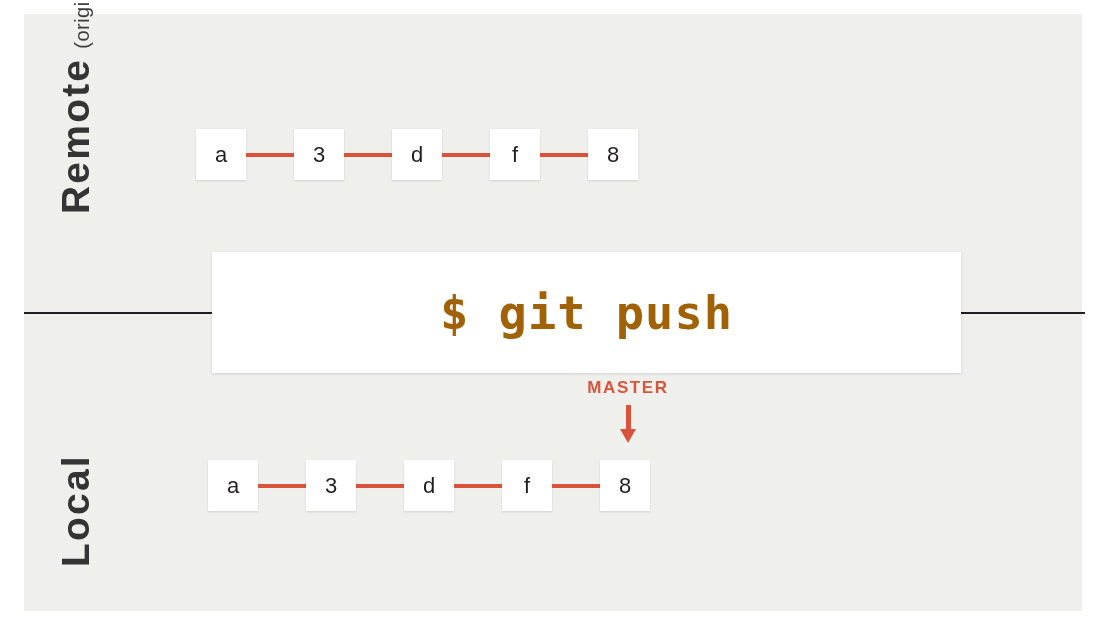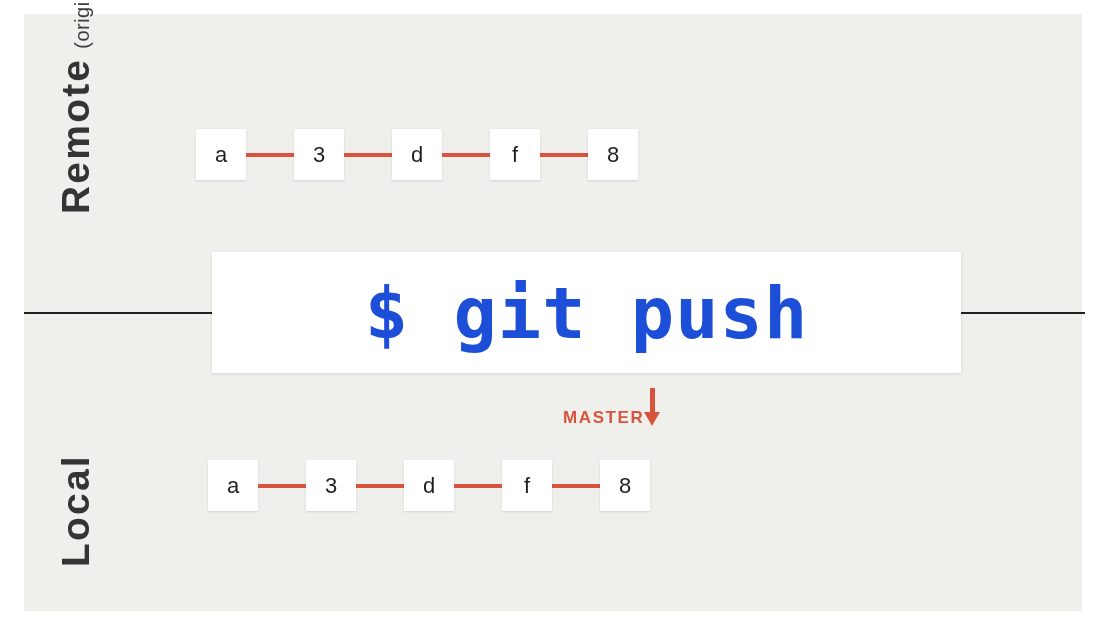--- a/index.html
+++ b/index.html
@@ -111,35 +111,35 @@
     width: 749px;
     height: 121px;
     background: #ffffff;
     box-shadow: 0 1px 3px rgba(0,0,0,0.12);
     display: flex;
     align-items: center;
     justify-content: center;
   }
   #command-text {
     font-family: "DejaVu Sans Mono", monospace;
-    font-size: 72px;
+    font-size: 47px;
     font-weight: bold;
-    color: #1d4ed8;
+    color: #a16207;
     letter-spacing: 1px;
   }
 
   
   #branch-pointer {
     position: absolute;
     left: 563px;
     top: 379px;
     width: 130px;
     display: flex;
-    flex-direction: row;
-    align-items: flex-end;
+    flex-direction: column;
+    align-items: center;
   }
   #branch-name {
     font-size: 17px;
     font-weight: bold;
     color: #d9543f;
     letter-spacing: 1.6px;
     line-height: 1;
   }
   #branch-arrow {
     margin-top: 9px;

